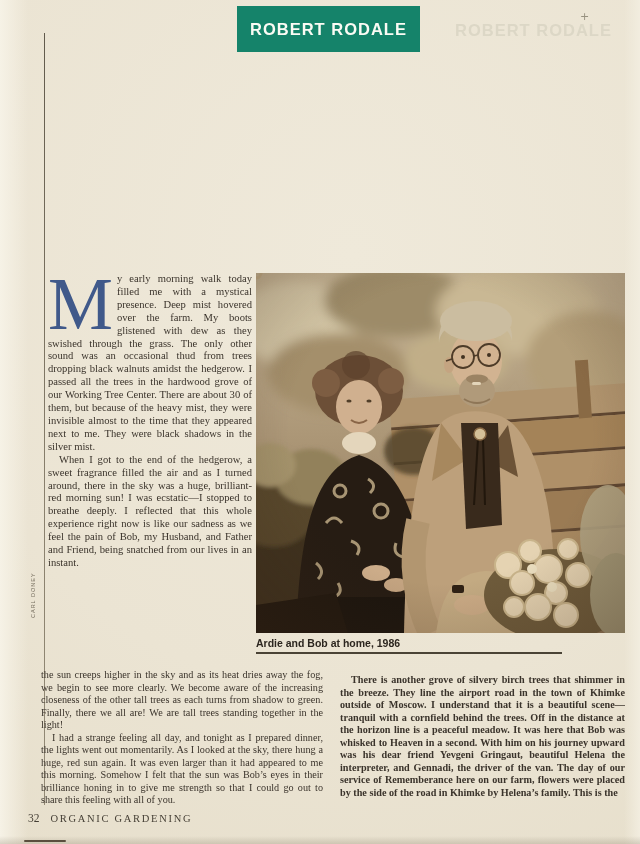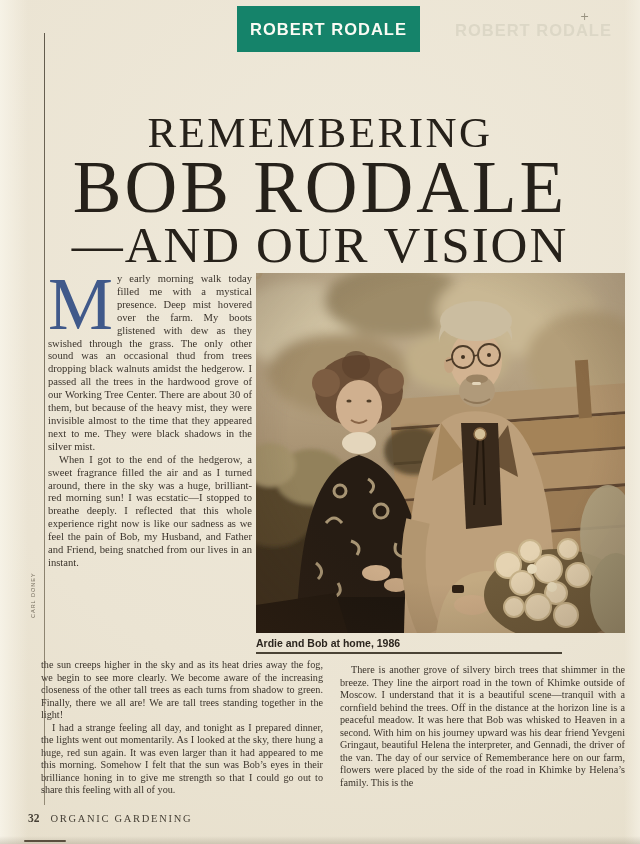--- a/index.html
+++ b/index.html
@@ -30,58 +30,53 @@
   
   .content{position:absolute;left:48px;top:273px;width:577px;font-size:10.6px;
     line-height:12.9px;text-align:justify;}
   .row-top{display:flex;height:384px;}
   .col-narrow{width:204px;margin-right:4px;}
   .photo-wrap{width:306px;}
   .photo{display:block;width:369px;height:360px;}
   .caption{font-family:"Liberation Sans",sans-serif;font-weight:bold;font-size:10.5px;
     color:#2c261f;margin:4px 0 3px 0;text-align:left;line-height:12px;}
   .cap-rule{border-bottom:2px solid #4a4335;}
-  .row-bottom{display:flex;margin-left:-7px;margin-top:2px;font-size:10.2px;line-height:12.5px;}
+  .row-bottom{display:flex;margin-left:-7px;margin-top:12px;font-size:10.2px;line-height:12.5px;}
   .col-bl{width:282px;margin-right:17px;}
-  .col-br{width:285px;padding-top:5px;}
+  .col-br{width:285px;padding-top:5px;font-weight:bold;}
   p{margin:0;}
   p.indent{text-indent:11px;}
   .dropcap{float:left;font-size:73px;line-height:56px;margin:4px 4px 0 0;color:#40598a;}
   
   .credit{position:absolute;left:30px;top:618px;transform:rotate(-90deg);
     transform-origin:left top;font-family:"Liberation Sans",sans-serif;font-size:5.5px;
     color:#776f60;letter-spacing:1px;white-space:nowrap;}
   
   .footer{position:absolute;left:28px;top:812px;display:flex;align-items:baseline;color:#453f35;}
-  .footer .num{font-weight:bold;font-size:11.5px;}
+  .footer .num{font-weight:normal;font-size:11.5px;}
   .footer .mag{margin-left:11px;font-size:10.5px;letter-spacing:1.7px;}
   
   .bottom-edge{position:absolute;left:0;top:836px;width:640px;height:8px;
     background:linear-gradient(rgba(0,0,0,0),rgba(110,98,78,.22));}
   .corner-mark{position:absolute;left:24px;top:840px;width:42px;height:2px;
     background:#5a4e3e;border-radius:1px;}
 </style>
 </head>
 <body>
 
 <div class="page">
 
   <div class="kicker">
     <span>ROBERT RODALE</span>
   </div>
   <div class="kicker-ghost">ROBERT RODALE</div>
   <div class="reg-mark">+</div>
 
   <div class="vrule"></div>
 
-  <div class="title">
-    <div class="t1">REMEMBERING</div>
-    <div class="t2">BOB RODALE</div>
-    <div class="t3">—AND OUR VISION</div>
-  </div>
 
   <div class="content">
     <div class="row-top">
       <div class="col-narrow">
         <p><span class="dropcap">M</span><span>y early morning walk today filled me with a mystical presence. Deep mist hovered over the farm. My boots glistened with dew as they swished through the grass. The only other sound was an occasional thud from trees dropping black walnuts amidst the hedgerow. I passed all the trees in the hardwood grove of our Working Tree Center. There are about 30 of them, but because of the heavy mist, they were invisible almost to the time that they appeared next to me. They were black shadows in the silver mist.</span></p>
         <p class="indent">When I got to the end of the hedgerow, a sweet fragrance filled the air and as I turned around, there in the sky was a huge, brilliant-red morning sun! I was ecstatic—I stopped to breathe deeply. I reflected that this whole experience right now is like our sadness as we feel the pain of Bob, my Husband, and Father and Friend, being snatched from our lives in an instant.</p>
       </div>
 
       <figure class="photo-wrap" style="margin:0">
         <svg class="photo" viewBox="0 0 369 360" preserveAspectRatio="none">

